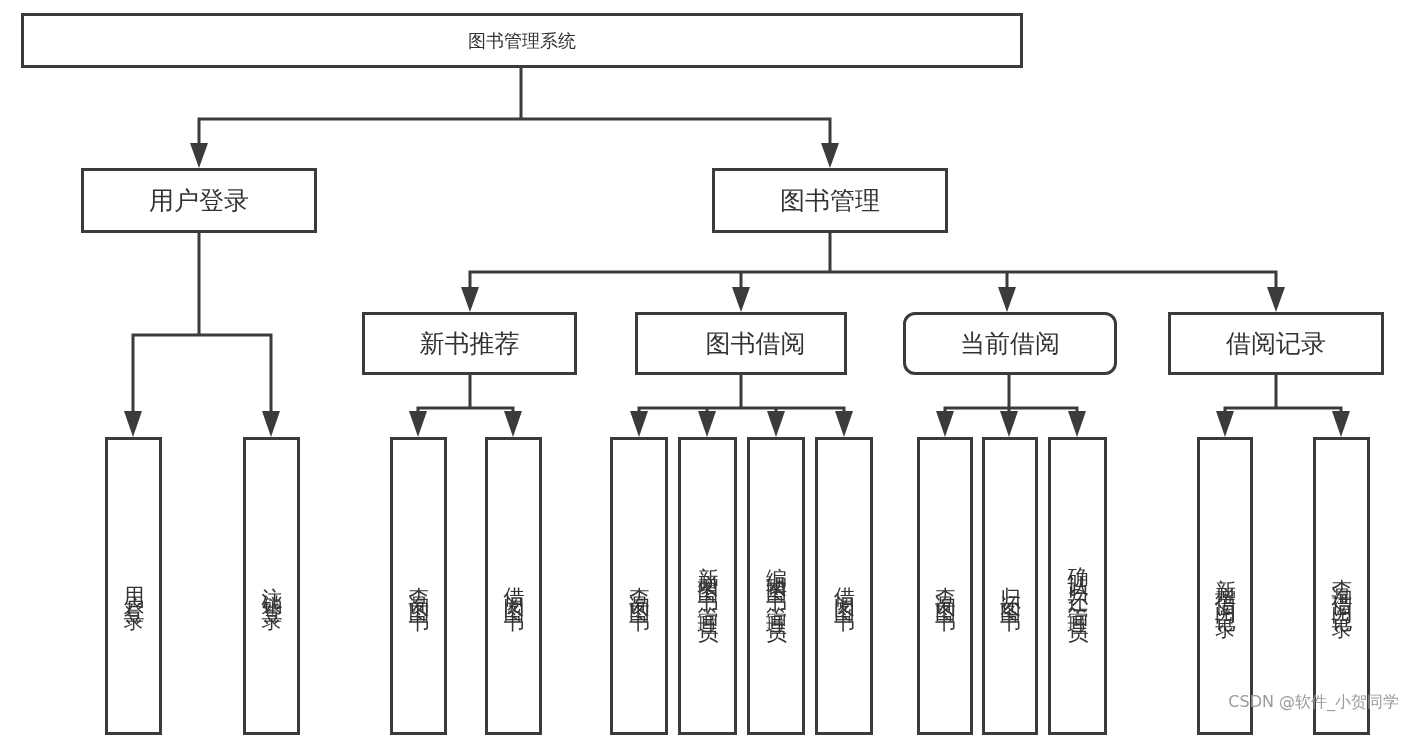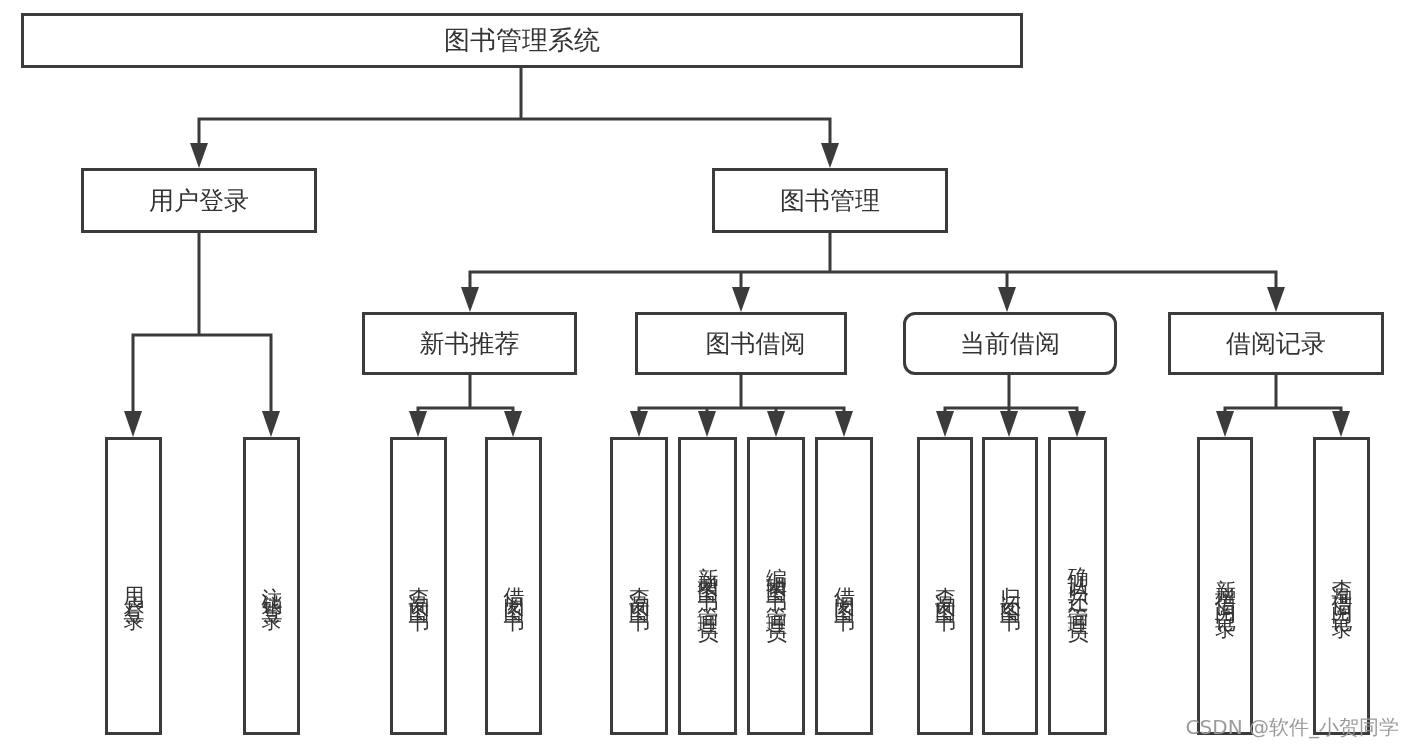--- a/index.html
+++ b/index.html
@@ -23,21 +23,21 @@
     border: 3px solid #3b3b3b;
     background: #ffffff;
     display: flex;
     align-items: center;
     justify-content: center;
     z-index: 2;
     color: #333333;
     font-size: 25px;
     white-space: nowrap;
   }
-  .box.root { font-size: 26px; }
+  .box.root { font-size: 18px; }
   .leaf {
     position: absolute;
     box-sizing: border-box;
     top: 437px;
     height: 298px;
     border: 3px solid #3b3b3b;
     background: #ffffff;
     display: flex;
     align-items: center;
     justify-content: center;
@@ -72,23 +72,23 @@
   #l-edit-book      { left: 747px;  width: 58px; }
   #l-borrow-book-2  { left: 815px;  width: 58px; }
   #l-query-book-3   { left: 917px;  width: 56px; }
   #l-return-book    { left: 982px;  width: 56px; }
   #l-confirm-return { left: 1048px; width: 59px; }
   #l-add-record     { left: 1197px; width: 56px; }
   #l-query-record   { left: 1313px; width: 57px; }
   #watermark {
     position: absolute;
     right: 6px;
-    top: 714px;
+    top: 692px;
     z-index: 5;
-    font-size: 20px;
+    font-size: 16px;
     color: #9b9b9b;
     white-space: nowrap;
   }
 </style>
 </head>
 <body>
 
 <div id="canvas">
 
   <svg id="connectors" viewBox="0 0 1405 747" xmlns="http://www.w3.org/2000/svg">

